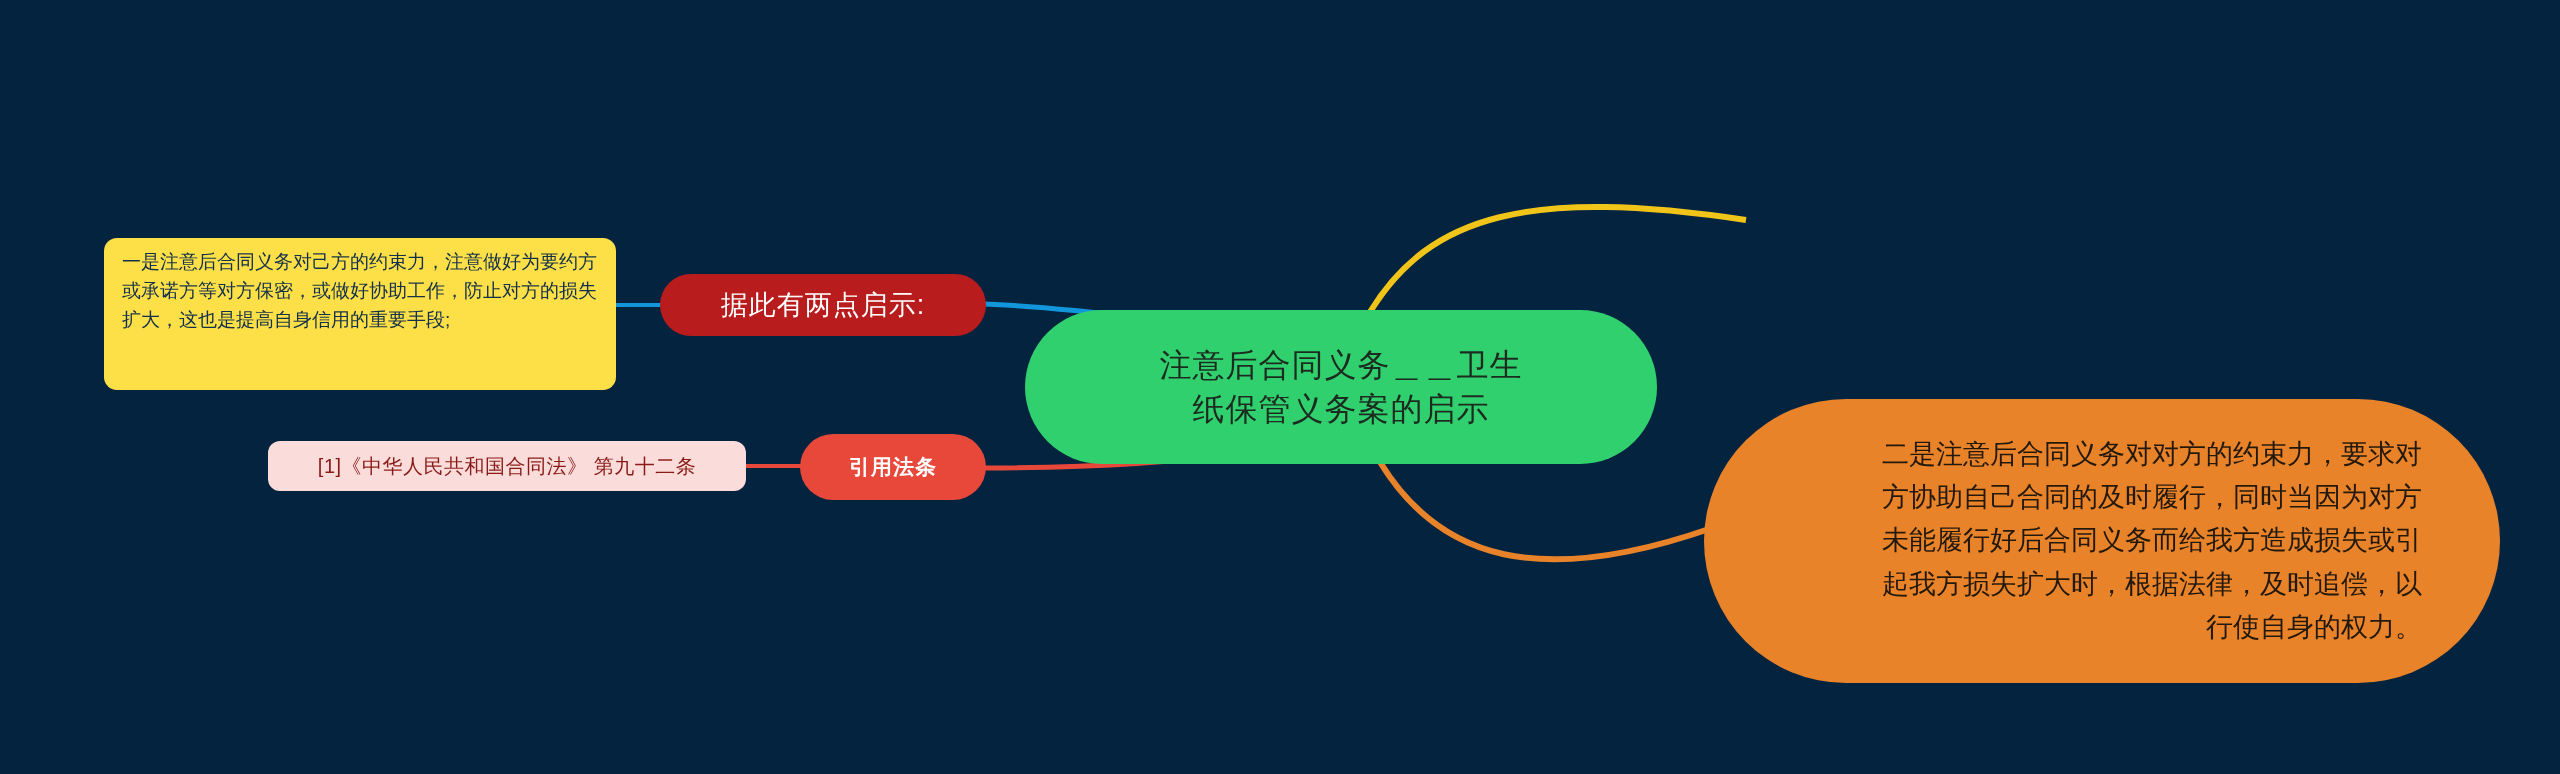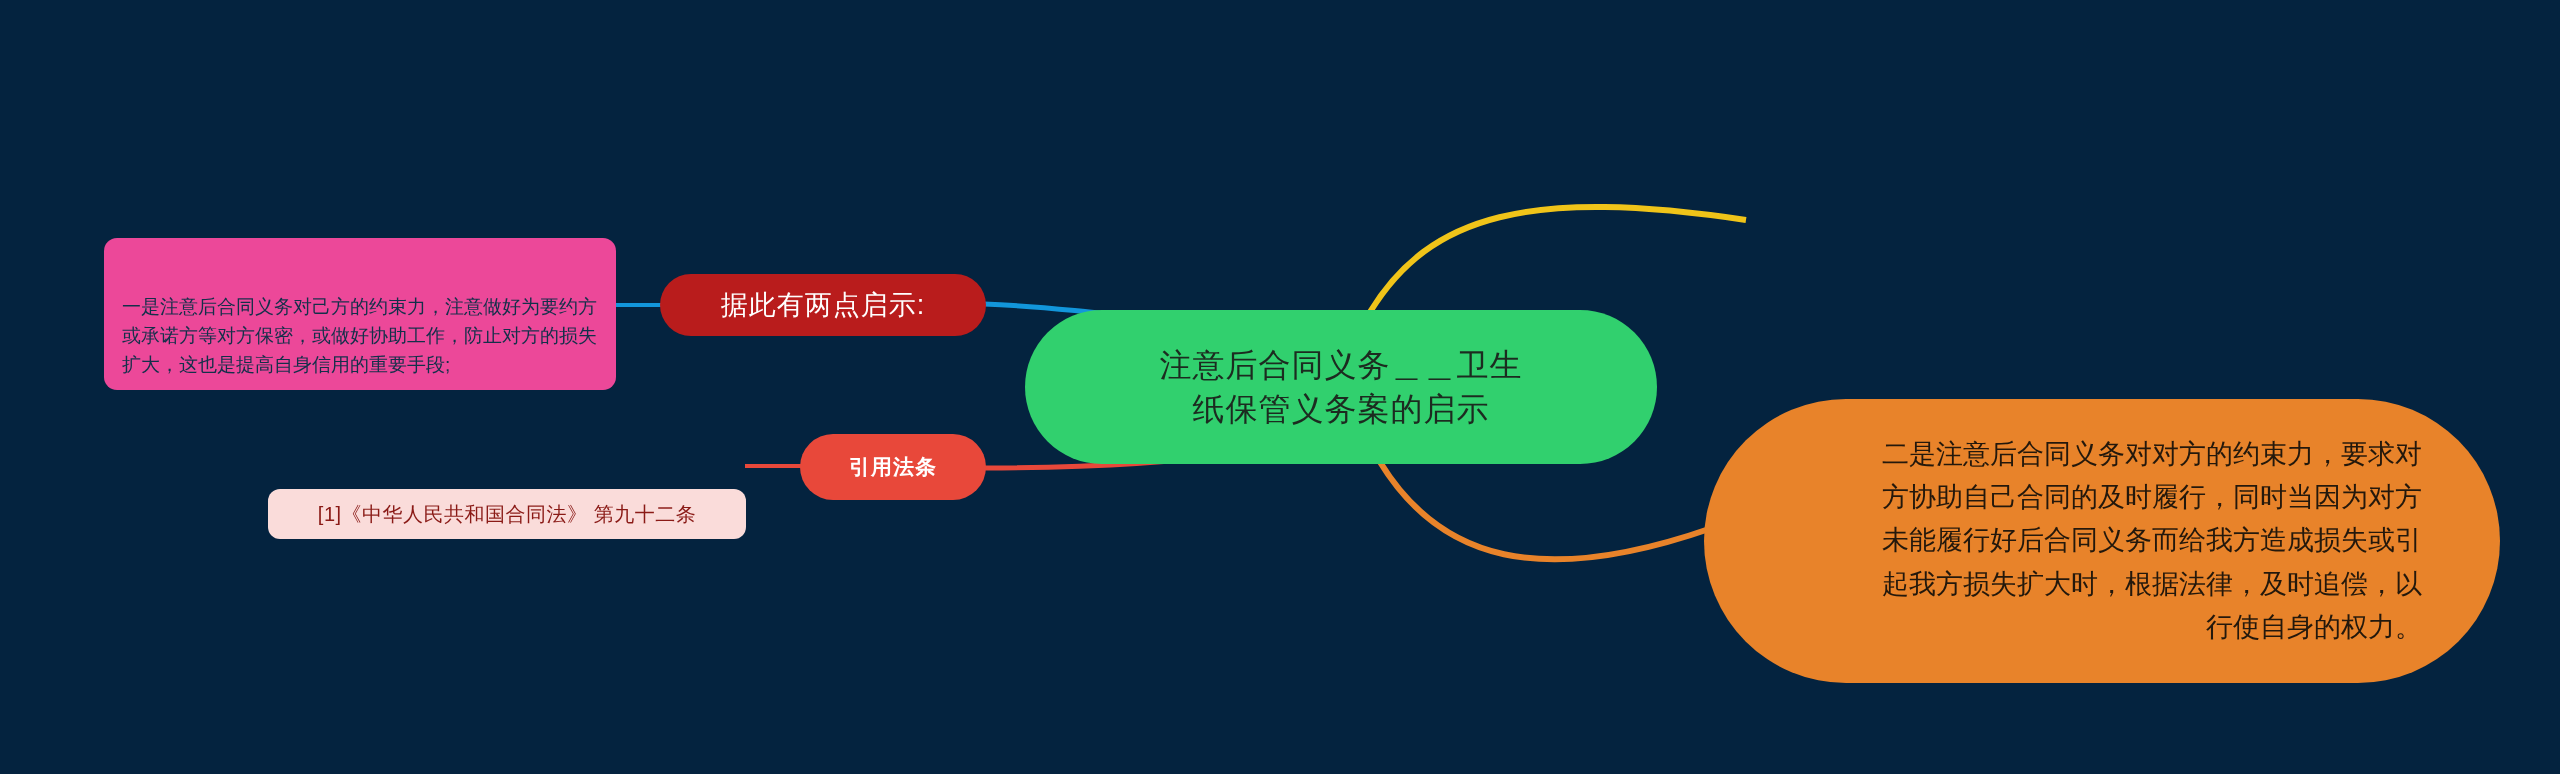--- a/index.html
+++ b/index.html
@@ -73,45 +73,44 @@
     letter-spacing: 1px;
     z-index: 5;
     font-weight: bold;
   }
   
   .node-note {
     left: 104px;
     top: 238px;
     width: 512px;
     height: 152px;
-    background: #ec4899;
+    background: #fde047;
     border-radius: 13px;
     color: #13304a;
     font-size: 19px;
     line-height: 1.52;
     padding: 10px 18px 10px 18px;
     text-align: left;
-    align-items: flex-end;
+    align-items: flex-start;
     justify-content: flex-start;
     z-index: 5;
   }
   .node-note span { display: block; width: 100%; }
   
   .node-cite {
     left: 268px;
     top: 441px;
     width: 478px;
     height: 50px;
     background: #fadcda;
     border-radius: 12px;
     color: #8a1a16;
     font-size: 20px;
     letter-spacing: .5px;
     z-index: 5;
-    margin-top: 48px;
   }
   
   .node-yellow {
     left: 1744px;
     top: 93px;
     width: 688px;
     height: 253px;
     background: #f0c419;
     border-radius: 126px;
     color: #23201a;

